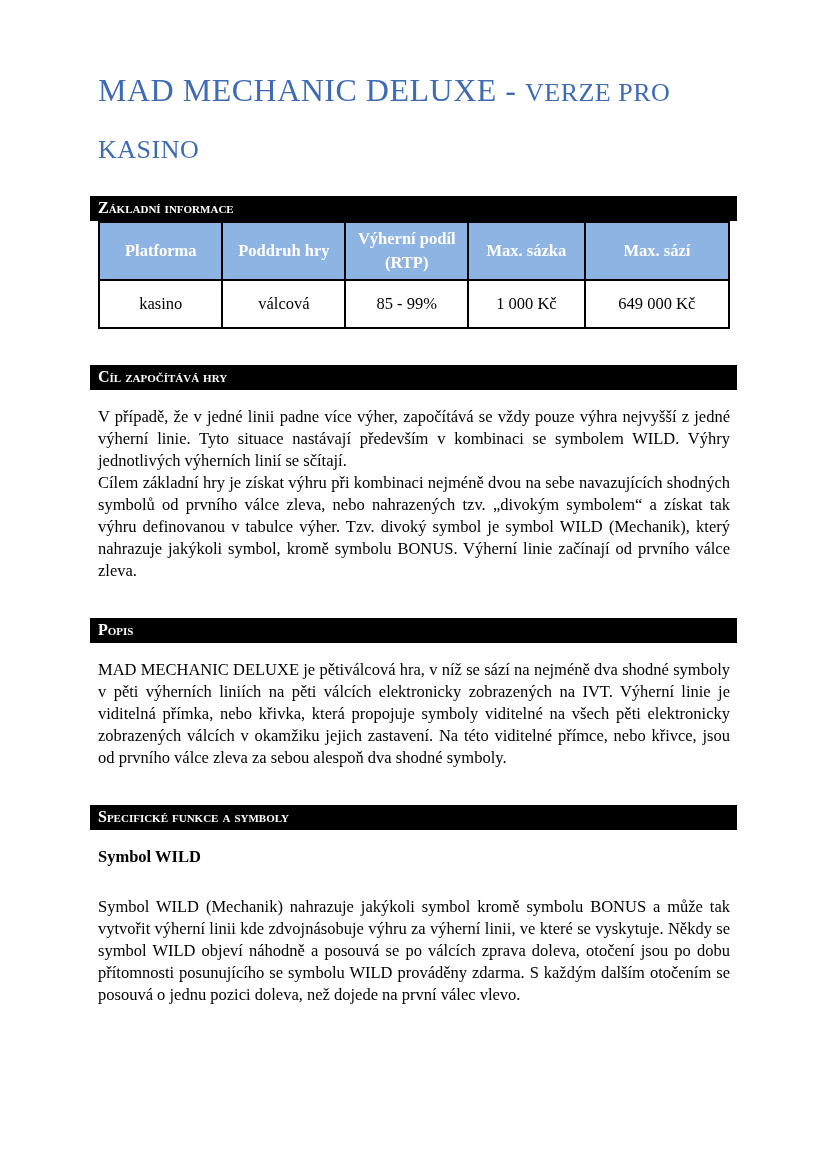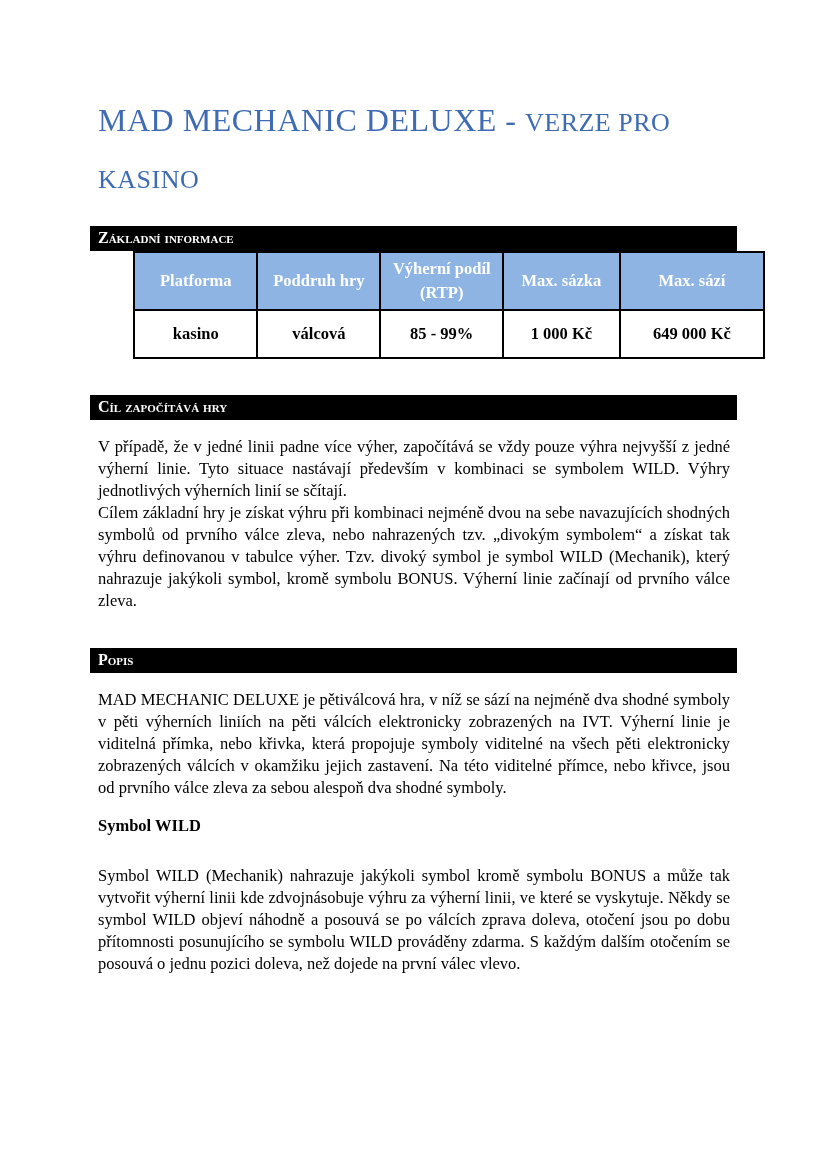--- a/index.html
+++ b/index.html
@@ -7,21 +7,21 @@
     padding: 0;
     background: #ffffff;
   }
   .page {
     position: relative;
     width: 827px;
     height: 1169px;
     background: #ffffff;
     overflow: hidden;
     box-sizing: border-box;
-    padding: 93px 97px 0 98px;
+    padding: 63px 97px 0 98px;
     font-family: "Liberation Serif", "DejaVu Serif", serif;
     color: #000000;
   }
   .doc-title {
     margin: 0;
     font-weight: normal;
     color: #3e6bb4;
     font-size: 32px;
     line-height: 54px;
     letter-spacing: 0.5px;
@@ -40,39 +40,38 @@
     margin: 36px -7px 16px -8px;
   }
   .section-bar.first {
     margin-top: 19px;
     margin-bottom: 0;
   }
   table.info-table {
     width: 100%;
     border-collapse: collapse;
     table-layout: fixed;
-    margin-left: 35px;
   }
   .info-table th, .info-table td {
     border: 2px solid #000000;
     text-align: center;
     vertical-align: middle;
     font-size: 16.5px;
     padding: 2px 4px;
   }
   .info-table th {
     background: #8eb4e3;
     color: #ffffff;
     font-weight: bold;
     height: 52px;
     line-height: 24px;
   }
   .info-table td {
     height: 42px;
-    font-weight: bold;
+    font-weight: normal;
   }
   p.body-par {
     margin: 0;
     font-size: 16.5px;
     line-height: 22px;
     text-align: justify;
   }
   .subheading {
     margin: 17px 0 29px 0;
     font-size: 16.5px;
@@ -119,18 +118,19 @@
 
   <div class="section-bar">Cíl započítává hry</div>
 
   <p class="body-par">V případě, že v jedné linii padne více výher, započítává se vždy pouze výhra nejvyšší z jedné výherní linie. Tyto situace nastávají především v kombinaci se symbolem WILD. Výhry jednotlivých výherních linií se sčítají.</p>
   <p class="body-par">Cílem základní hry je získat výhru při kombinaci nejméně dvou na sebe navazujících shodných symbolů od prvního válce zleva, nebo nahrazených tzv. „divokým symbolem“ a získat tak výhru definovanou v tabulce výher. Tzv. divoký symbol je symbol WILD (Mechanik), který nahrazuje jakýkoli symbol, kromě symbolu BONUS. Výherní linie začínají od prvního válce zleva.</p>
 
   <div class="section-bar">Popis</div>
 
   <p class="body-par">MAD MECHANIC DELUXE je pětiválcová hra, v níž se sází na nejméně dva shodné symboly v pěti výherních liniích na pěti válcích elektronicky zobrazených na IVT. Výherní linie je viditelná přímka, nebo křivka, která propojuje symboly viditelné na všech pěti elektronicky zobrazených válcích v okamžiku jejich zastavení. Na této viditelné přímce, nebo křivce, jsou od prvního válce zleva za sebou alespoň dva shodné symboly.</p>
 
+  <div class="section-bar">Specifické funkce a symboly</div>
 
   <p class="subheading">Symbol WILD</p>
 
   <p class="body-par">Symbol WILD (Mechanik) nahrazuje jakýkoli symbol kromě symbolu BONUS a může tak vytvořit výherní linii kde zdvojnásobuje výhru za výherní linii, ve které se vyskytuje. Někdy se symbol WILD objeví náhodně a posouvá se po válcích zprava doleva, otočení jsou po dobu přítomnosti posunujícího se symbolu WILD prováděny zdarma. S každým dalším otočením se posouvá o jednu pozici doleva, než dojede na první válec vlevo.</p>
 
 </div>
 
 </body></html>

